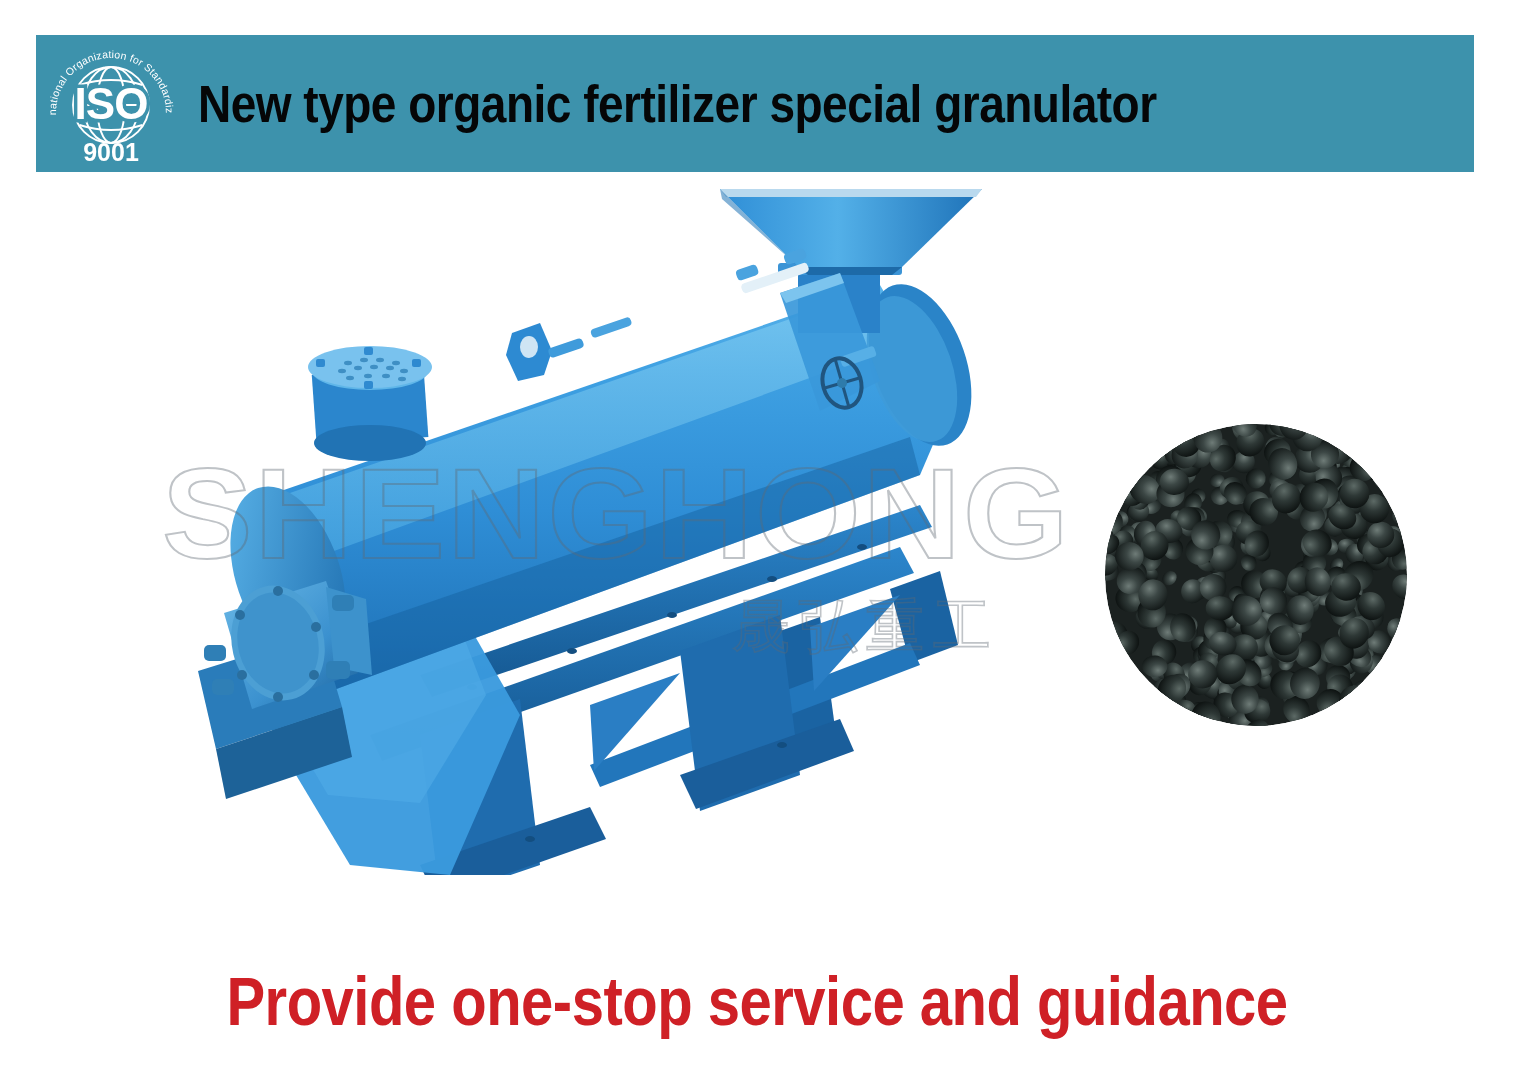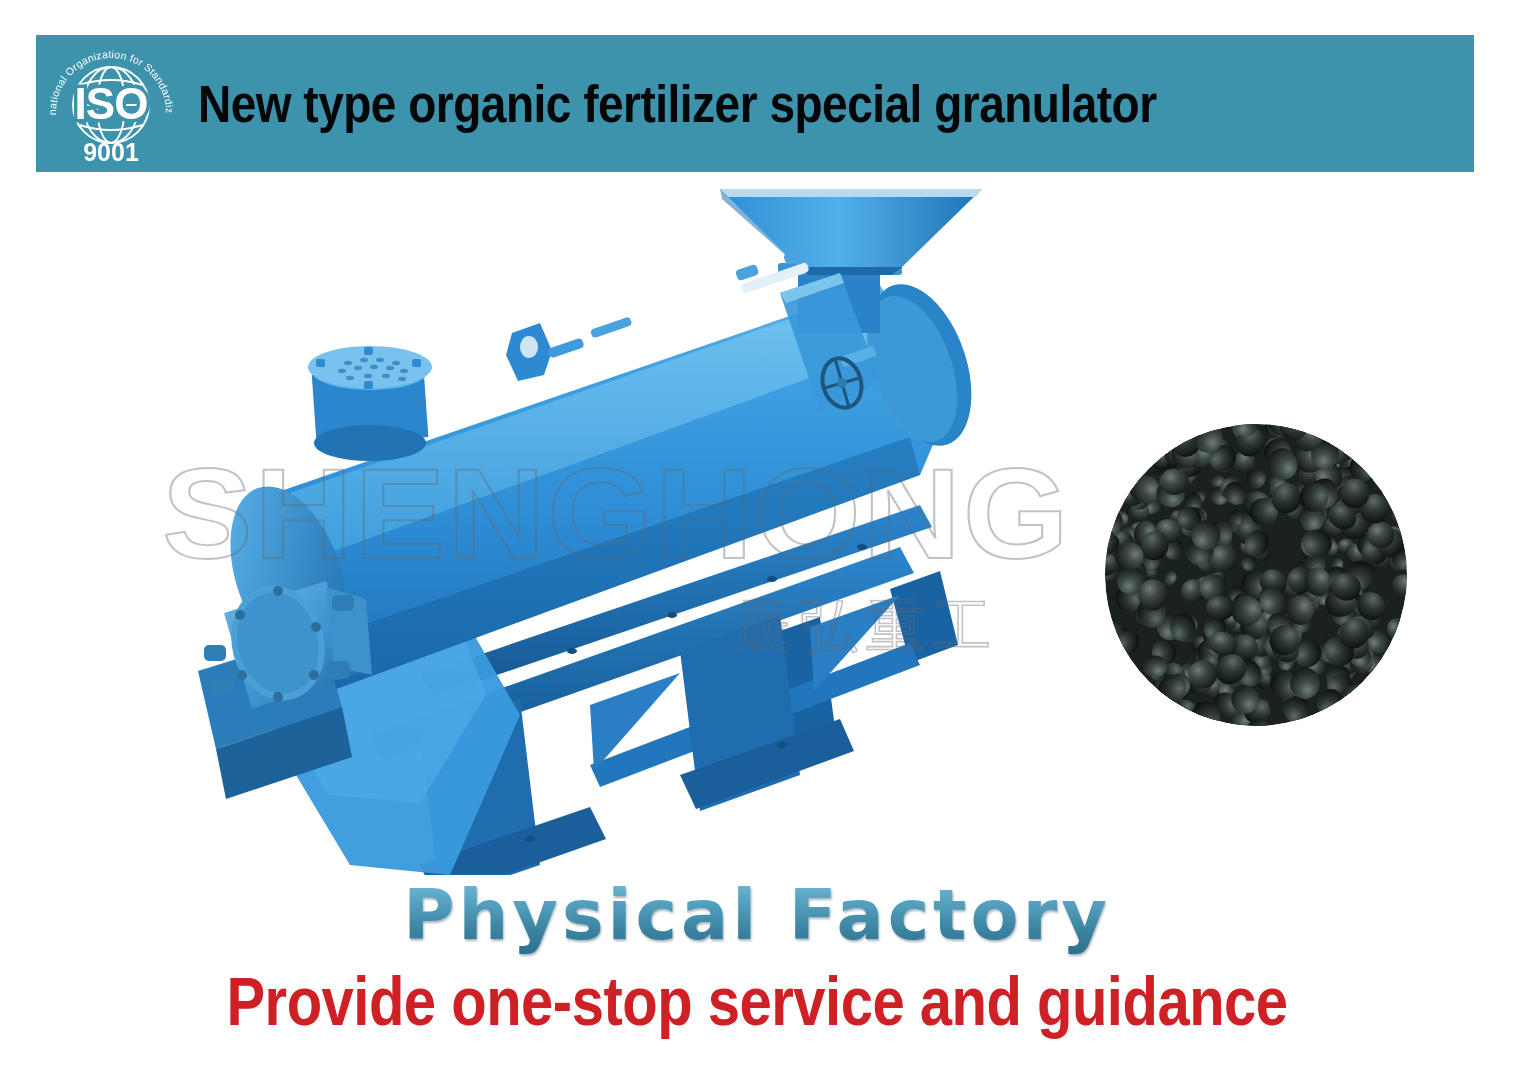--- a/index.html
+++ b/index.html
@@ -754,19 +754,16 @@
           </g>
       </g>
     </svg>
   </div>
 
   <div class="watermark">
     <div class="wm-text">SHENGHONG</div>
     <div class="wm-cn">晟弘重工</div>
   </div>
 
-  <div class="physical-factory">
-    <span class="pf-grad">Physical  Factory</span>
-  </div>
 
   <div class="tagline">Provide one-stop service and guidance</div>
 
 </div>
 
 </body></html>

